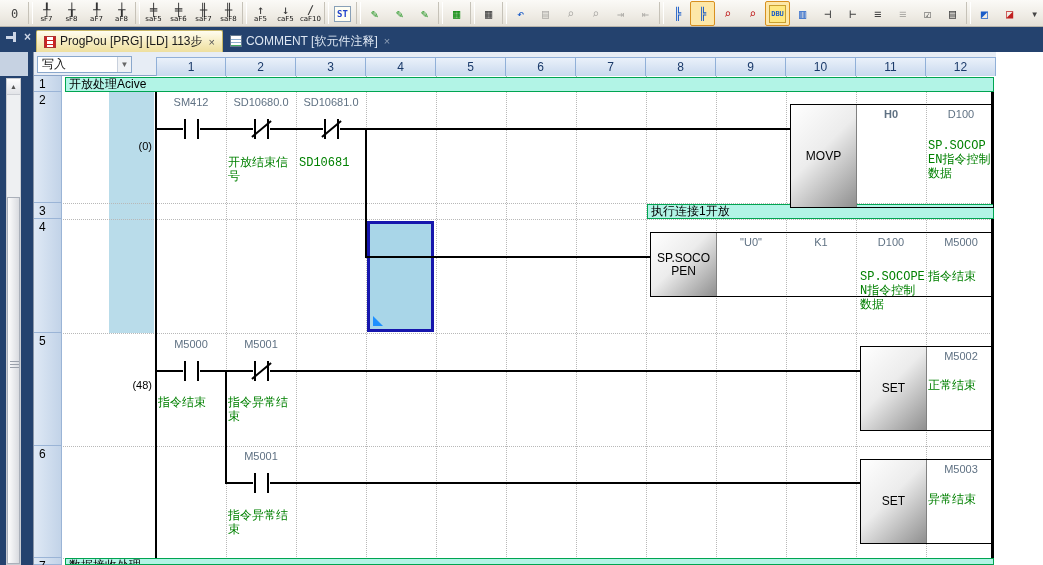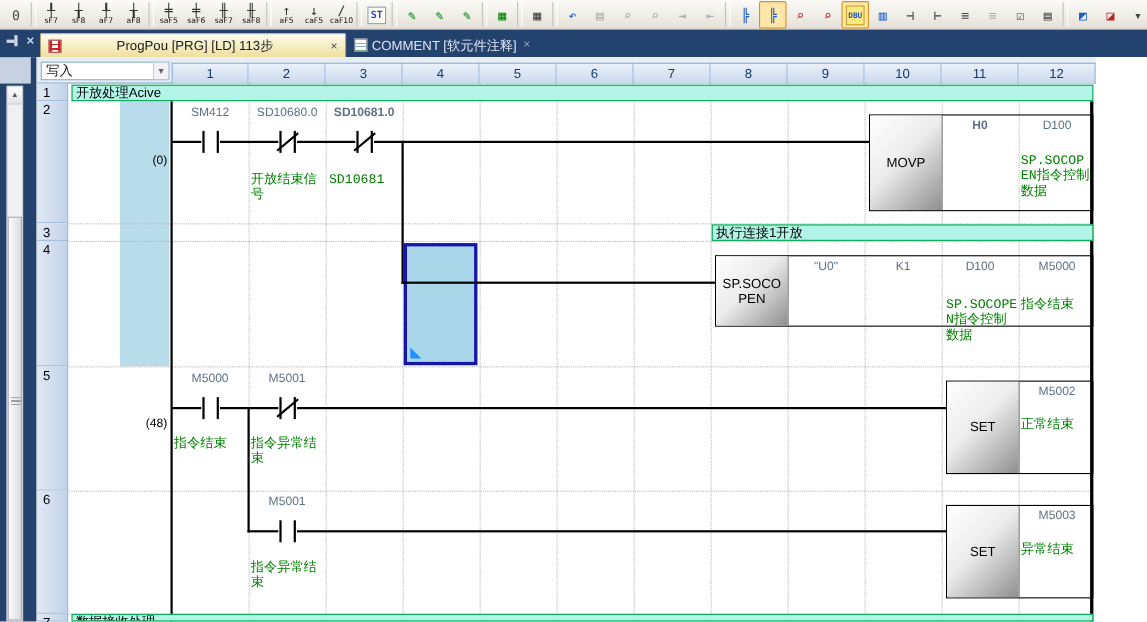--- a/index.html
+++ b/index.html
@@ -27,21 +27,21 @@
   #tabbar { position:absolute; left:0; top:27px; width:1043px; height:25px; background:#24426e; display:flex; }
   #panel-btns { width:36px; height:20px; display:flex; align-items:center; gap:6px; padding-left:6px; }
   .pin { width:12px; height:12px; position:relative; }
   .pin::before { content:""; position:absolute; left:0; top:5px; width:7px; height:3px; background:#cdd6e6; }
   .pin::after  { content:""; position:absolute; left:7px; top:1px; width:3px; height:10px; background:#cdd6e6; }
   .strip-x { color:#cdd6e6; font-size:12px; line-height:12px; font-weight:bold; }
   #tabs { display:flex; margin-top:3px; }
   .tab { height:22px; display:flex; align-items:center; padding:0 7px; font-size:12px; color:#dde6f2;
     white-space:nowrap; cursor:default; }
   .tab.active { background:linear-gradient(#fffdf0,#f6ecc0 55%,#eedf9e); color:#1a1a1a;
-    border:1px solid #c8b868; border-bottom:none; border-radius:2px 2px 0 0;gap:46px; }
+    border:1px solid #c8b868; border-bottom:none; border-radius:2px 2px 0 0; }
   .tclose { margin-left:6px; font-size:11px; color:#555; }
   .tab:not(.active) .tclose { color:#8fa0b8; }
   .tclose:empty { display:none; }
   .tico { width:12px; height:12px; margin-right:4px; flex:0 0 auto; }
   .icon-ladder { background-color:#fff; border:1px solid #a33;
     background-image:linear-gradient(90deg,#c22 2px,transparent 2px),linear-gradient(270deg,#c22 2px,transparent 2px),
       linear-gradient(transparent 3px,#c22 3px,#c22 4px,transparent 4px,transparent 7px,#c22 7px,#c22 8px,transparent 8px); }
   .icon-comment { background-color:#fff; border:1px solid #667a90;
     background-image:linear-gradient(transparent 3px,#8fb0d0 3px,#8fb0d0 4px,transparent 4px,transparent 6px,#8fb0d0 6px,#8fb0d0 7px,transparent 7px,transparent 9px,#44aa66 9px,#44aa66 10px,transparent 10px); }
   .icon-module { background-color:#3a4656; border:1px solid #20262e;
@@ -55,21 +55,21 @@
     border-bottom:1px solid #c9ccd2; color:#555; font-size:7px; text-align:center; line-height:16px; }
   #vs-thumb { position:absolute; left:0; top:118px; width:13px; height:367px;
     background:linear-gradient(90deg,#fdfdfd,#d9dbe0); border:1px solid #aab0ba; }
   #vs-grip { position:absolute; left:2px; top:163px; width:9px; height:8px;
     background:linear-gradient(#9aa0aa 1px,transparent 1px,transparent 3px,#9aa0aa 3px,#9aa0aa 4px,transparent 4px,transparent 6px,#9aa0aa 6px,#9aa0aa 7px,transparent 7px); }
 
   
   #editor { position:absolute; left:33px; top:52px; width:1010px; height:513px; background:#fff;
     border-left:1px solid #8a96a8; font-size:12px; }
   #hdrband { position:absolute; left:0; top:0; width:962px; height:24px; background:#e7edf5; border-bottom:1px solid #8aa4c8; }
-  #mode-combo { position:absolute; left:3px; top:4px; width:117px; height:17px; background:#fff;
+  #mode-combo { position:absolute; left:3px; top:4px; width:95px; height:17px; background:#fff;
     border:1px solid #8aa8cc; font-size:12px; line-height:15px; padding-left:4px; color:#111; }
   #mode-combo .arrow { position:absolute; right:0; top:0; width:14px; height:15px; background:#f0f2f5;
     border-left:1px solid #c8d0dc; color:#666; font-size:8px; text-align:center; line-height:15px; }
   #colheads { position:absolute; left:122px; top:5px; height:19px; display:flex; }
   .ch { width:70px; height:19px; background:linear-gradient(#eaf1fa,#c9d9ee); border-right:1px solid #90b0d8;
     border-top:1px solid #90b0d8; color:#1a3a6a; text-align:center; font-size:12px; line-height:18px; }
   .ch:first-child { border-left:1px solid #90b0d8; }
   #rowheads { position:absolute; left:0; top:24px; width:28px; }
   .rh { width:28px; background:linear-gradient(90deg,#dfe9f5,#c2d3e8); border-bottom:1px solid #9ab4d6;
     border-right:1px solid #9ab4d6; font-size:12px; color:#000; padding:1px 0 0 5px; }
@@ -377,25 +377,25 @@
 
   <div class="contact" style="left:149px; top:67px;"></div>
   <div class="contact" style="left:219px; top:67px;">
       <span class="slash"></span>
     </div>
   <div class="contact" style="left:289px; top:67px;">
       <span class="slash"></span>
     </div>
   <div class="dev" style="left:122px; top:44px;">SM412</div>
   <div class="dev" style="left:192px; top:44px;">SD10680.0</div>
-  <div class="dev" style="left:262px; top:44px;font-weight:bold;">SD10681.0</div>
+  <div class="dev" style="left:262px; top:44px;">SD10681.0</div>
   <div class="cmt" style="left:194px; top:104px; width:66px;">开放结束信号</div>
   <div class="cmt" style="left:265px; top:104px; width:66px;">SD10681</div>
 
-  <div class="ibox" style="left:756px; top:52px; width:204px; height:88px;">
+  <div class="ibox" style="left:756px; top:52px; width:204px; height:104px;">
     <div class="igrad">MOVP</div>
   </div>
   <div class="iop" style="left:822px; top:56px;font-weight:bold;">H0</div>
   <div class="iop" style="left:892px; top:56px;">D100</div>
   <div class="cmt" style="left:894px; top:87px; width:64px;">SP.SOCOPEN指令控制数据</div>
 
   <div class="ibox" style="left:616px; top:180px; width:344px; height:65px;">
     <div class="igrad">SP.SOCOPEN</div>
   </div>
   <div class="iop" style="left:682px; top:184px;">"U0"</div>

